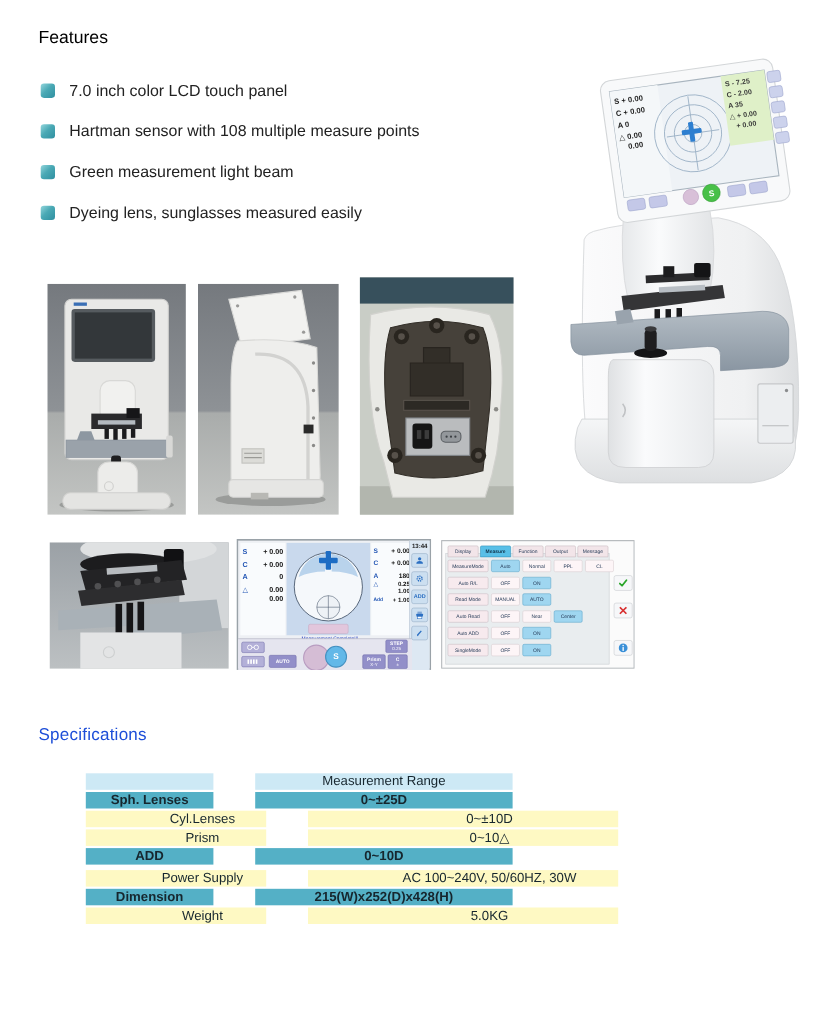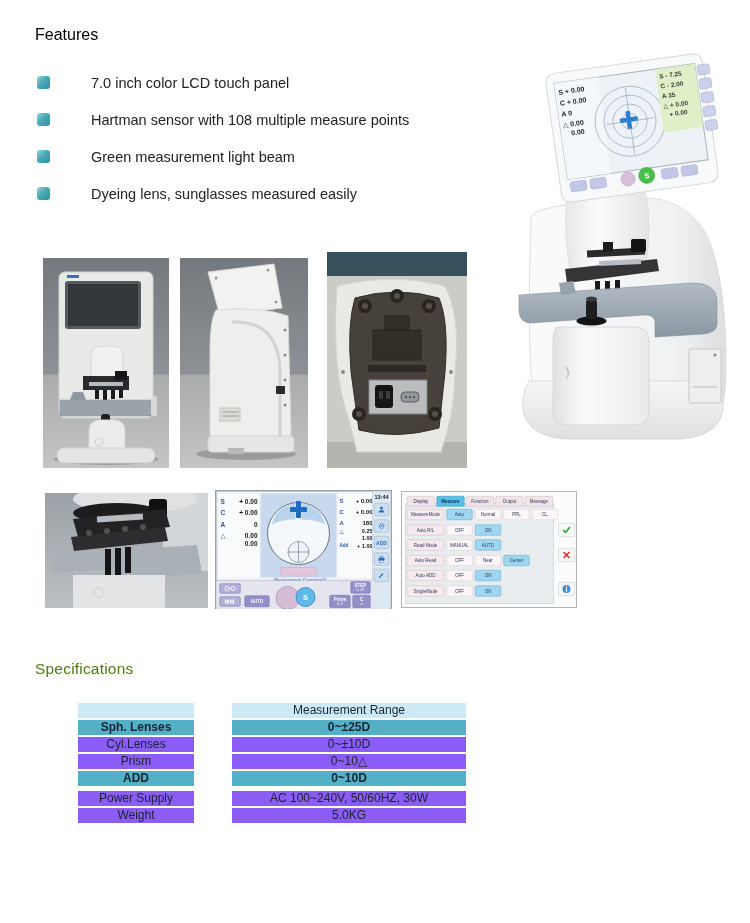--- a/index.html
+++ b/index.html
@@ -1,24 +1,24 @@
 <!DOCTYPE html>
 <html><head>
 <meta charset="utf-8">
 <style>
   html,body{margin:0;padding:0;background:#fff;}
   .page{position:relative;width:750px;height:843px;background:#fff;
         font-family:"Liberation Sans","DejaVu Sans",sans-serif;overflow:hidden;}
   .abs{position:absolute;}
-  .heading{font-size:15.5px;color:#4d7c0f;letter-spacing:.2px;text-align:right;}
+  .heading{font-size:15.5px;color:#1d4ed8;letter-spacing:.2px;text-align:right;}
   
   .feature-item{display:flex;align-items:center;height:37px;}
   .bullet{width:13px;height:13px;border-radius:3px;flex:0 0 13px;margin-right:13px;
           background:linear-gradient(135deg,#93d6dc 0%,#4aa9b5 45%,#2f8fa0 100%);}
-  .ftext{font-size:14.5px;color:#222;margin-left:28px;}
+  .ftext{font-size:14.5px;color:#222;}
   
   .shot{overflow:hidden;}
   
   .wrap2x{transform:scale(.5);transform-origin:top left;position:absolute;top:0;left:0;}
   .lcd-inner{width:354px;height:238px;background:#eef0f4;border:3px solid #9aa2a8;box-sizing:border-box;position:relative;
              font-family:"Liberation Sans","DejaVu Sans",sans-serif;}
   .lcd-panel{position:absolute;background:#f9fbfd;}
   .lcd-row{display:flex;justify-content:space-between;font-size:13px;font-weight:bold;color:#111;padding:0 4px;margin-top:8px;}
   .lcd-row .lbl{color:#2356b4;}
   .lcd-sub{font-size:11px;margin-top:3px;}
@@ -51,21 +51,21 @@
   .mopt.sel{background:#9fd6f0;border-color:#5ba6c9;}
   .menu-side{position:absolute;left:308px;top:0;width:42px;height:230px;}
   .sbtn{position:absolute;left:4px;width:32px;height:26px;background:#f6f7f9;border:1px solid #c4c8cc;border-radius:4px;
         display:flex;align-items:center;justify-content:center;}
   
   .trow{display:flex;gap:2px;margin-bottom:2px;}
   .tcell{height:15px;font-size:12px;line-height:15px;text-align:center;color:#16262e;margin-left:36px;}
   .tlabel{width:116px;}
   .tvalue{width:234px;}
   .trow.dark .tcell{background:#54b0c6;font-weight:bold;}
-  .trow.light .tcell{background:#8b5cf6;}
+  .trow.light .tcell{background:#fef9c3;padding-left:48px;}
   .trow.header .tcell{background:#cde9f5;}
   .gap-before{margin-top:5px;}
 </style>
 </head>
 <body>
 
 <div class="page">
 
   <div class="abs" style="left:35px;top:26px;">Features</div>
   <div class="abs" style="left:37px;top:64px;">
@@ -562,19 +562,23 @@
       <div class="tcell tvalue">0~10△</div>
     </div>
     <div class="trow dark">
       <div class="tcell tlabel">ADD</div>
       <div class="tcell tvalue">0~10D</div>
     </div>
     <div class="trow light gap-before">
       <div class="tcell tlabel">Power Supply</div>
       <div class="tcell tvalue">AC 100~240V, 50/60HZ, 30W</div>
     </div>
+    <div class="trow dark">
+      <div class="tcell tlabel">Dimension</div>
+      <div class="tcell tvalue">215(W)x252(D)x428(H)</div>
+    </div>
     <div class="trow light">
       <div class="tcell tlabel">Weight</div>
       <div class="tcell tvalue">5.0KG</div>
     </div>
   </div>
 
 </div>
 
 </body></html>

